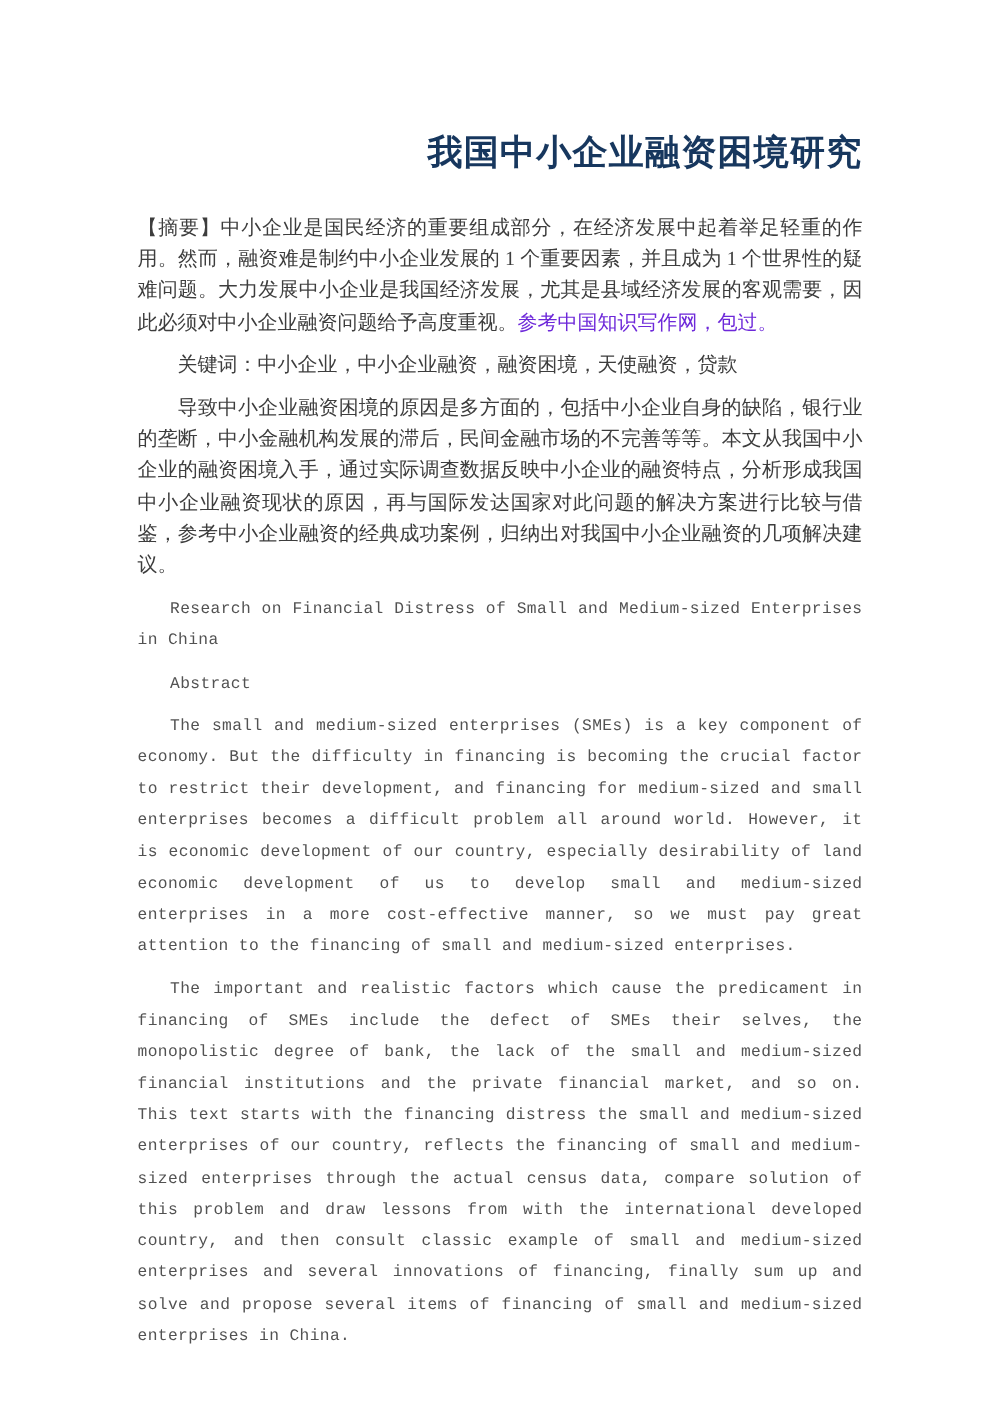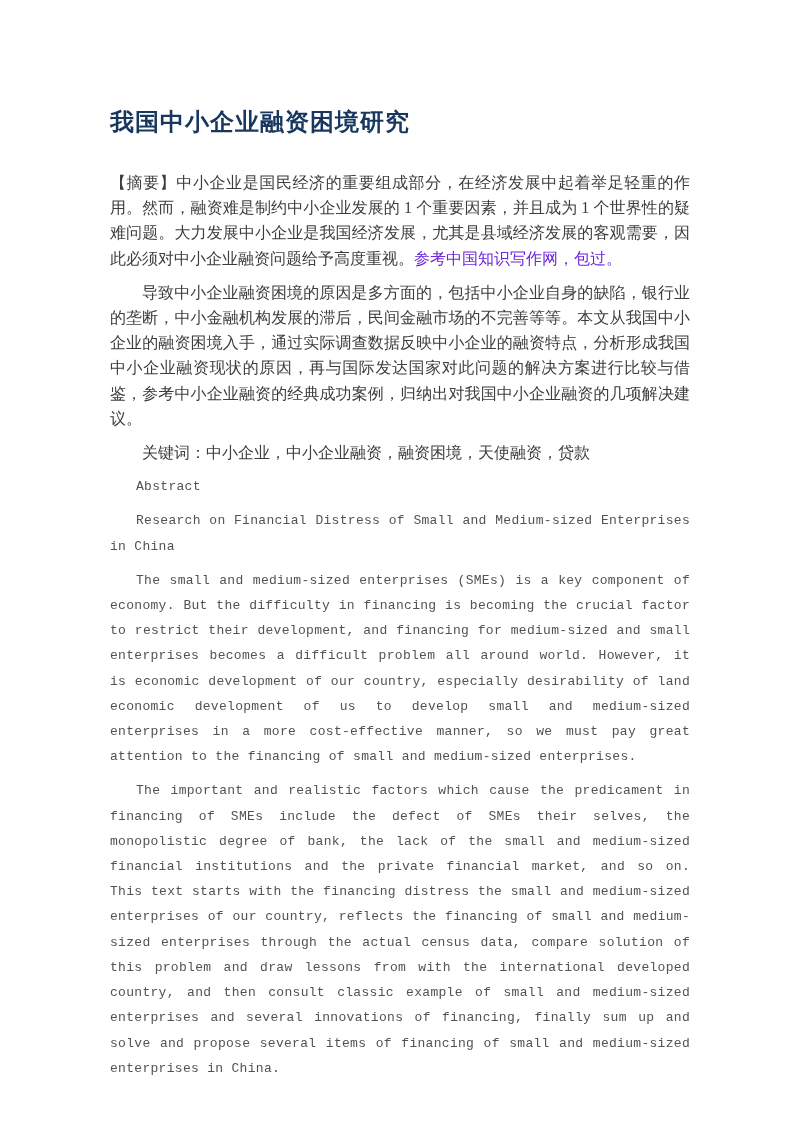--- a/index.html
+++ b/index.html
@@ -12,24 +12,24 @@
     width: 800px;
     height: 1132px;
     background: #ffffff;
     overflow: hidden;
     box-sizing: border-box;
     padding: 104px 110px 0 110px;
   }
   .doc-title {
     font-family: "Liberation Sans", "DejaVu Sans", sans-serif;
     font-weight: 700;
-    font-size: 24px;
+    font-size: 28px;
     line-height: 36px;
     color: #17375e;
-    text-align: left;
+    text-align: right;
     margin: 0 0 30px 0;
     letter-spacing: 1px;
   }
   p {
     margin: 0 0 9px 0;
   }
   .cn {
     font-family: "Liberation Serif", "DejaVu Serif", serif;
     font-size: 16px;
     line-height: 25.2px;
@@ -54,25 +54,25 @@
 </style>
 </head>
 <body>
 
 <div class="page">
 
   <h1 class="doc-title">我国中小企业融资困境研究</h1>
 
   <p class="cn"><span>【摘要】</span><span>中小企业是国民经济的重要组成部分，在经济发展中起着举足轻重的作用。然而，融资难是制约中小企业发展的 1 个重要因素，并且成为 1 个世界性的疑难问题。大力发展中小企业是我国经济发展，尤其是县域经济发展的客观需要，因此必须对中小企业融资问题给予高度重视。</span><span class="ad-link">参考中国知识写作网，包过。</span></p>
 
+  <p class="cn indent">关键词：中小企业，中小企业融资，融资困境，天使融资，贷款</p>
+
   <p class="cn indent">导致中小企业融资困境的原因是多方面的，包括中小企业自身的缺陷，银行业的垄断，中小金融机构发展的滞后，民间金融市场的不完善等等。本文从我国中小企业的融资困境入手，通过实际调查数据反映中小企业的融资特点，分析形成我国中小企业融资现状的原因，再与国际发达国家对此问题的解决方案进行比较与借鉴，参考中小企业融资的经典成功案例，归纳出对我国中小企业融资的几项解决建议。</p>
 
-  <p class="cn indent">关键词：中小企业，中小企业融资，融资困境，天使融资，贷款</p>
+  <p class="en indent">Research on Financial Distress of Small and Medium-sized Enterprises in China</p>
 
   <p class="en indent">Abstract</p>
-
-  <p class="en indent">Research on Financial Distress of Small and Medium-sized Enterprises in China</p>
 
   <p class="en indent">The small and medium-sized enterprises (SMEs) is a key component of economy. But the difficulty in financing is becoming the crucial factor to restrict their development, and financing for medium-sized and small enterprises becomes a difficult problem all around world. However, it is economic development of our country, especially desirability of land economic development of us to develop small and medium-sized enterprises in a more cost-effective manner, so we must pay great attention to the financing of small and medium-sized enterprises.</p>
 
   <p class="en indent">The important and realistic factors which cause the predicament in financing of SMEs include the defect of SMEs their selves, the monopolistic degree of bank, the lack of the small and medium-sized financial institutions and the private financial market, and so on. This text starts with the financing distress the small and medium-sized enterprises of our country, reflects the financing of small and medium-sized enterprises through the actual census data, compare solution of this problem and draw lessons from with the international developed country, and then consult classic example of small and medium-sized enterprises and several innovations of financing, finally sum up and solve and propose several items of financing of small and medium-sized enterprises in China.</p>
 
 </div>
 
 </body></html>

